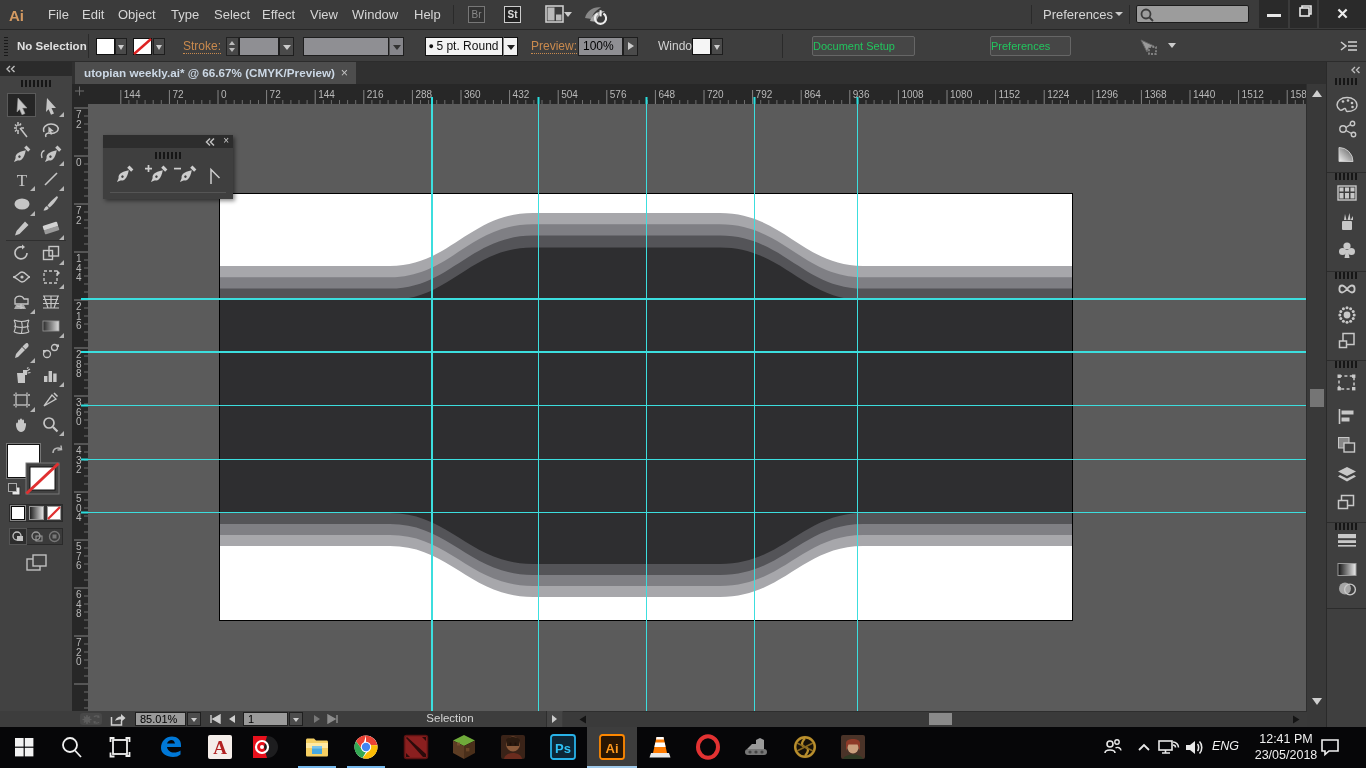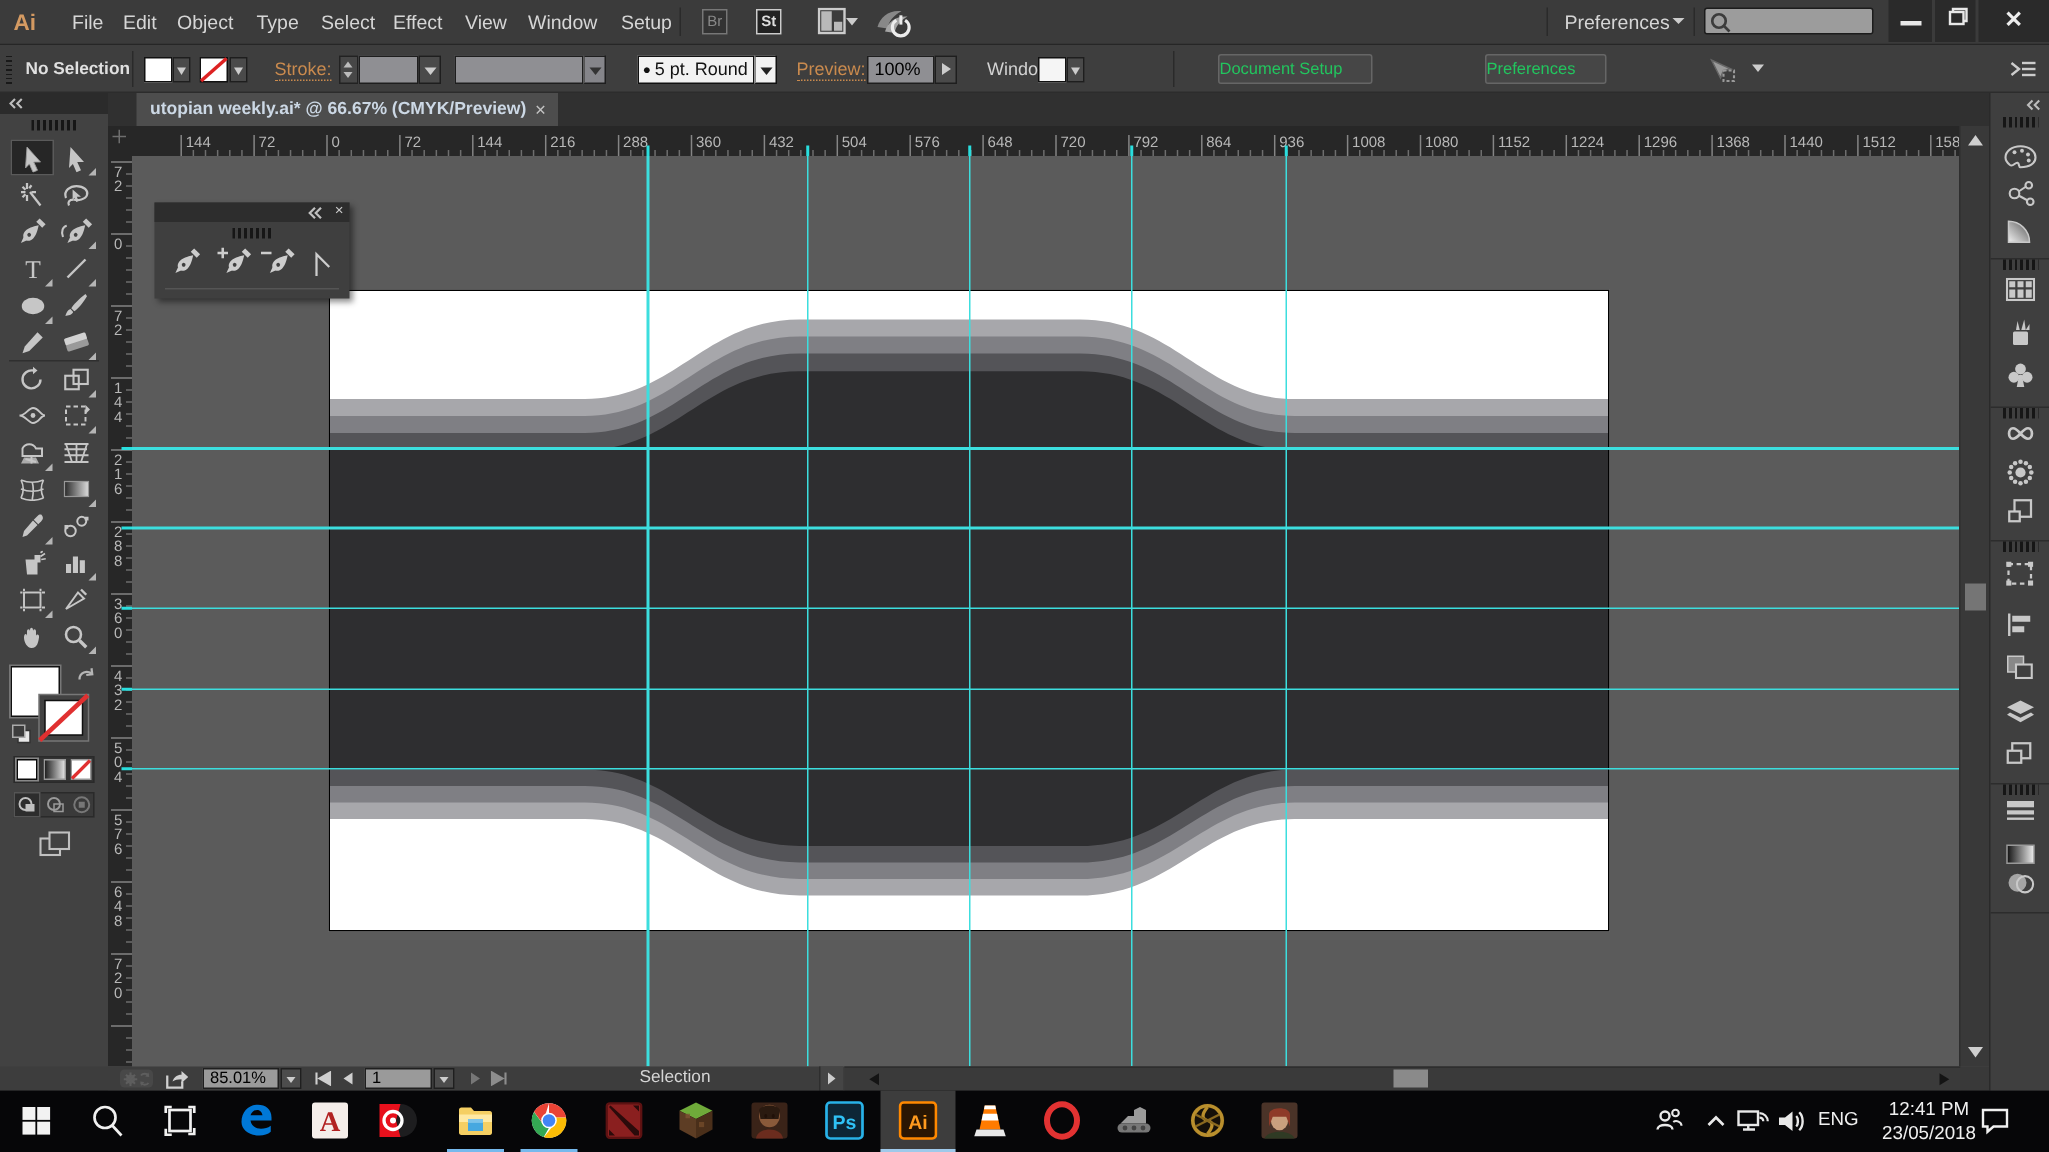--- a/index.html
+++ b/index.html
@@ -13,21 +13,21 @@
 .vsep{position:absolute;width:1px;background:#2a2a2a;}
 
 #controlbar{left:0;top:29px;width:1366px;height:33px;background:#3e3e3e;border-top:1px solid #262626;border-bottom:1px solid #2c2c2c;color:#d2d2d2;font-size:12px;}
 .fld{position:absolute;background:#9a9a9e;border:1px solid #1e1e1e;color:#0a0a0a;font-size:12px;line-height:16px;padding-left:4px;}
 .ddbtn{position:absolute;background:#4a4a4a;border:1px solid #1e1e1e;}
 .arr-dn{position:absolute;width:0;height:0;border-left:4px solid transparent;border-right:4px solid transparent;border-top:5px solid #ccc;}
 .lbl-o{color:#c98a4e;}
 .btn{position:absolute;background:#464646;border:1px solid #666;border-radius:2px;color:#22c55e;font-size:11px;}
 
 #tabstrip{left:72px;top:62px;width:1254px;height:22px;background:#303030;}
-#doctab{position:absolute;left:3px;top:0;width:281px;height:22px;background:#4d4d4d;color:#ccd8e5;font-size:11.7px;font-weight:bold;line-height:22px;padding-left:9px;white-space:nowrap;margin-left:16px;}
+#doctab{position:absolute;left:3px;top:0;width:281px;height:22px;background:#4d4d4d;color:#ccd8e5;font-size:11.7px;font-weight:bold;line-height:22px;padding-left:9px;white-space:nowrap;}
 
 #hruler{left:88px;top:84px;width:1218px;height:20px;background:#272727;}
 #vruler{left:72px;top:104px;width:16px;height:607px;background:#272727;}
 #rcorner{left:72px;top:84px;width:16px;height:20px;background:#272727;}
 
 #toolhead{left:0;top:62px;width:72px;height:14px;background:#2b2b2b;color:#bbb;}
 #toolbody{left:0;top:76px;width:72px;height:651px;background:#424242;}
 
 #canvas{left:88px;top:104px;width:1218px;height:607px;background:#5b5b5b;overflow:hidden;}
 #artboard{position:absolute;left:131px;top:89px;width:854px;height:428px;background:#fff;border:1px solid #000;}
@@ -52,21 +52,21 @@
   <div class="abs" id="menubar">
     <div class="mi abs" id="ailogo">Ai</div>
     <div class="mi" style="left:48px">File</div>
     <div class="mi" style="left:82px">Edit</div>
     <div class="mi" style="left:118px">Object</div>
     <div class="mi" style="left:171px">Type</div>
     <div class="mi" style="left:214px">Select</div>
     <div class="mi" style="left:262px">Effect</div>
     <div class="mi" style="left:310px">View</div>
     <div class="mi" style="left:352px">Window</div>
-    <div class="mi" style="left:414px">Setup</div>
+    <div class="mi" style="left:414px">Help</div>
     <div class="vsep" style="left:453px;top:5px;height:19px"></div>
     <div style="position:absolute;left:468px;top:6px;width:17px;height:17px;border:1px solid #777;color:#888;font-size:10px;text-align:center;line-height:15px;background:#333;">Br</div>
     <div style="position:absolute;left:504px;top:6px;width:17px;height:17px;border:1px solid #ccc;color:#ddd;font-size:10px;font-weight:bold;text-align:center;line-height:15px;background:#222;">St</div>
     <svg style="position:absolute;left:545px;top:5px" width="20" height="19">
         <rect x="1" y="1" width="17" height="16" fill="none" stroke="#ccc" stroke-width="1.6"></rect>
         <rect x="2.5" y="2.5" width="7" height="13" fill="#b9b9b9"></rect>
         <rect x="11" y="9.5" width="5.5" height="6" fill="#b9b9b9"></rect>
       </svg>
     <div class="arr-dn" style="left:564px;top:12px;border-top-color:#ccc"></div>
     <svg style="position:absolute;left:584px;top:3px" width="28" height="23">
@@ -1060,19 +1060,19 @@
       </svg>
       <svg style="position:absolute;left:1157px;top:10px" width="24" height="21">
         <rect x="2" y="4" width="13" height="9" fill="none" stroke="#e8e8e8" stroke-width="1.6"></rect>
         <path d="M5 16 h8 M8.5 13 v3" stroke="#e8e8e8" stroke-width="1.6"></path>
         <path d="M16 8 C17.5 8 18.5 9 18.5 10.5 M16 5 C19 5 21.5 7.5 21.5 10.5" stroke="#e8e8e8" stroke-width="1.5" fill="none"></path>
       </svg>
       <svg style="position:absolute;left:1183px;top:10px" width="22" height="21">
         <path d="M3 8 L7 8 L12 4 L12 17 L7 13 L3 13 Z" fill="#e8e8e8"></path>
         <path d="M14.5 7 C16 8.5 16 12.5 14.5 14 M16.5 4.5 C19.5 7.5 19.5 13.5 16.5 16.5" stroke="#e8e8e8" stroke-width="1.6" fill="none"></path>
       </svg>
-      <div style="position:absolute;left:1212px;top:12px;color:#f0f0f0;font-size:12.5px;">ENG</div>
+      <div style="position:absolute;left:1212px;top:12px;color:#f0f0f0;font-size:12.5px;font-style:italic;">ENG</div>
       <div style="position:absolute;left:1240px;top:4px;width:92px;color:#f0f0f0;font-size:12.5px;text-align:center;line-height:16px;">12:41 PM<br>23/05/2018</div>
       <svg style="position:absolute;left:1319px;top:9px" width="24" height="22">
         <path d="M3 4 h16 v11 h-9 l-4 3.5 v-3.5 h-3 Z" fill="none" stroke="#f0f0f0" stroke-width="1.6"></path>
       </svg>
     </div>
 </div>
 
 </body></html>

